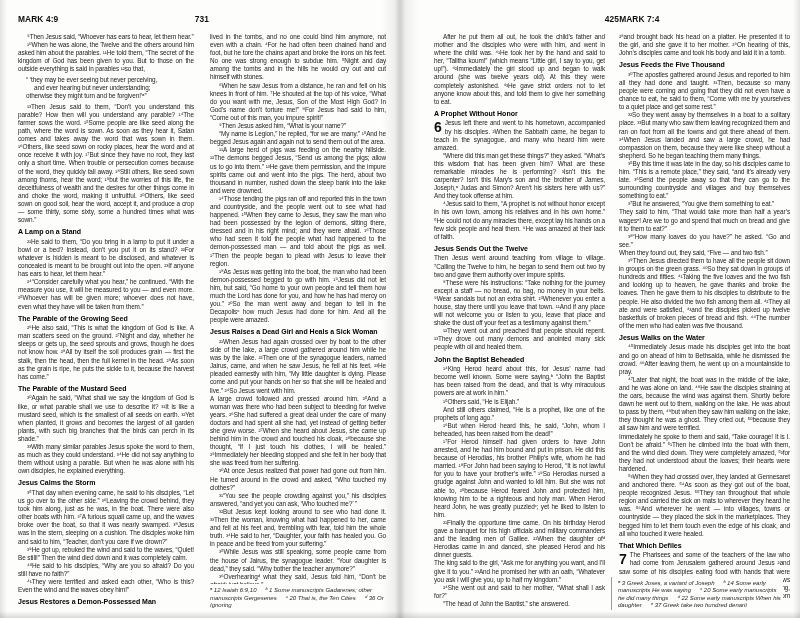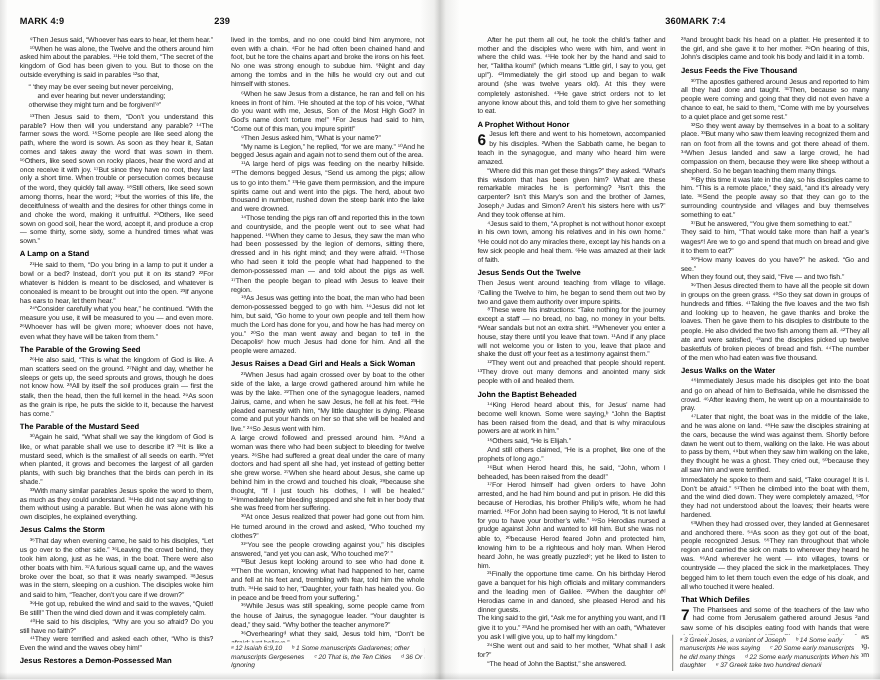--- a/index.html
+++ b/index.html
@@ -44,21 +44,21 @@
   .edge.b{left:0;bottom:0;width:800px;height:7px;background:linear-gradient(to top,rgba(0,0,0,0.14),rgba(0,0,0,0));}
 </style>
 </head>
 <body>
 
 <div class="spread">
 
   <div class="page left">
     <div class="phead">
       <span class="hl">MARK 4:9</span>
-      <span class="hc">239</span>
+      <span class="hc">731</span>
       <span class="hr"></span>
     </div>
     <div class="pbody">
       <div class="col c0">
           <div class="para">⁹Then Jesus said, “Whoever has ears to hear, let them hear.”</div>
           <div class="para">¹⁰When he was alone, the Twelve and the others around him asked him about the parables. ¹¹He told them, “The secret of the kingdom of God has been given to you. But to those on the outside everything is said in parables ¹²so that,</div>
           <div class="poem">
             <div class="poemline ind1">“ ‘they may be ever seeing but never perceiving,</div>
             <div class="poemline ind2">and ever hearing but never understanding;</div>
             <div class="poemline ind1">otherwise they might turn and be forgiven!’ᵃ”</div>
@@ -97,21 +97,21 @@
           <div class="para">³⁶Overhearingᵈ what they said, Jesus told him, “Don’t be afraid; just believe.”</div>
           <div class="para">³⁷He did not let anyone follow him except Peter, James and John the brother of James. ³⁸When they came to the home of the synagogue leader, Jesus saw a commotion, with people crying and wailing loudly. ³⁹He went in and said to them, “Why all this commotion and wailing? The child is not dead but asleep.” ⁴⁰But they laughed at him.</div>
         </div>
     </div>
     <div class="fnblock"><span class="fn">ᵃ 12  Isaiah 6:9,10</span><span class="fn">ᵇ 1  Some manuscripts Gadarenes; other manuscripts Gergesenes</span><span class="fn">ᶜ 20  That is, the Ten Cities</span><span class="fn">ᵈ 36  Or Ignoring</span></div>
   </div>
 
   <div class="page right">
     <div class="phead">
       <span class="hl"></span>
-      <span class="hc">360</span>
+      <span class="hc">425</span>
       <span class="hr">MARK 7:4</span>
     </div>
     <div class="pbody">
       <div class="col c0">
           <div class="para">After he put them all out, he took the child’s father and mother and the disciples who were with him, and went in where the child was. ⁴¹He took her by the hand and said to her, “Talitha koum!” (which means “Little girl, I say to you, get up!”). ⁴²Immediately the girl stood up and began to walk around (she was twelve years old). At this they were completely astonished. ⁴³He gave strict orders not to let anyone know about this, and told them to give her something to eat.</div>
           <div class="heading">A Prophet Without Honor</div>
           <div class="para noindent chapter"><span class="dropcap">6</span>Jesus left there and went to his hometown, accompanied by his disciples. ²When the Sabbath came, he began to teach in the synagogue, and many who heard him were amazed.</div>
           <div class="para">“Where did this man get these things?” they asked. “What’s this wisdom that has been given him? What are these remarkable miracles he is performing? ³Isn’t this the carpenter? Isn’t this Mary’s son and the brother of James, Joseph,ᵃ Judas and Simon? Aren’t his sisters here with us?” And they took offense at him.</div>
           <div class="para">⁴Jesus said to them, “A prophet is not without honor except in his own town, among his relatives and in his own home.” ⁵He could not do any miracles there, except lay his hands on a few sick people and heal them. ⁶He was amazed at their lack of faith.</div>
           <div class="heading">Jesus Sends Out the Twelve</div>

